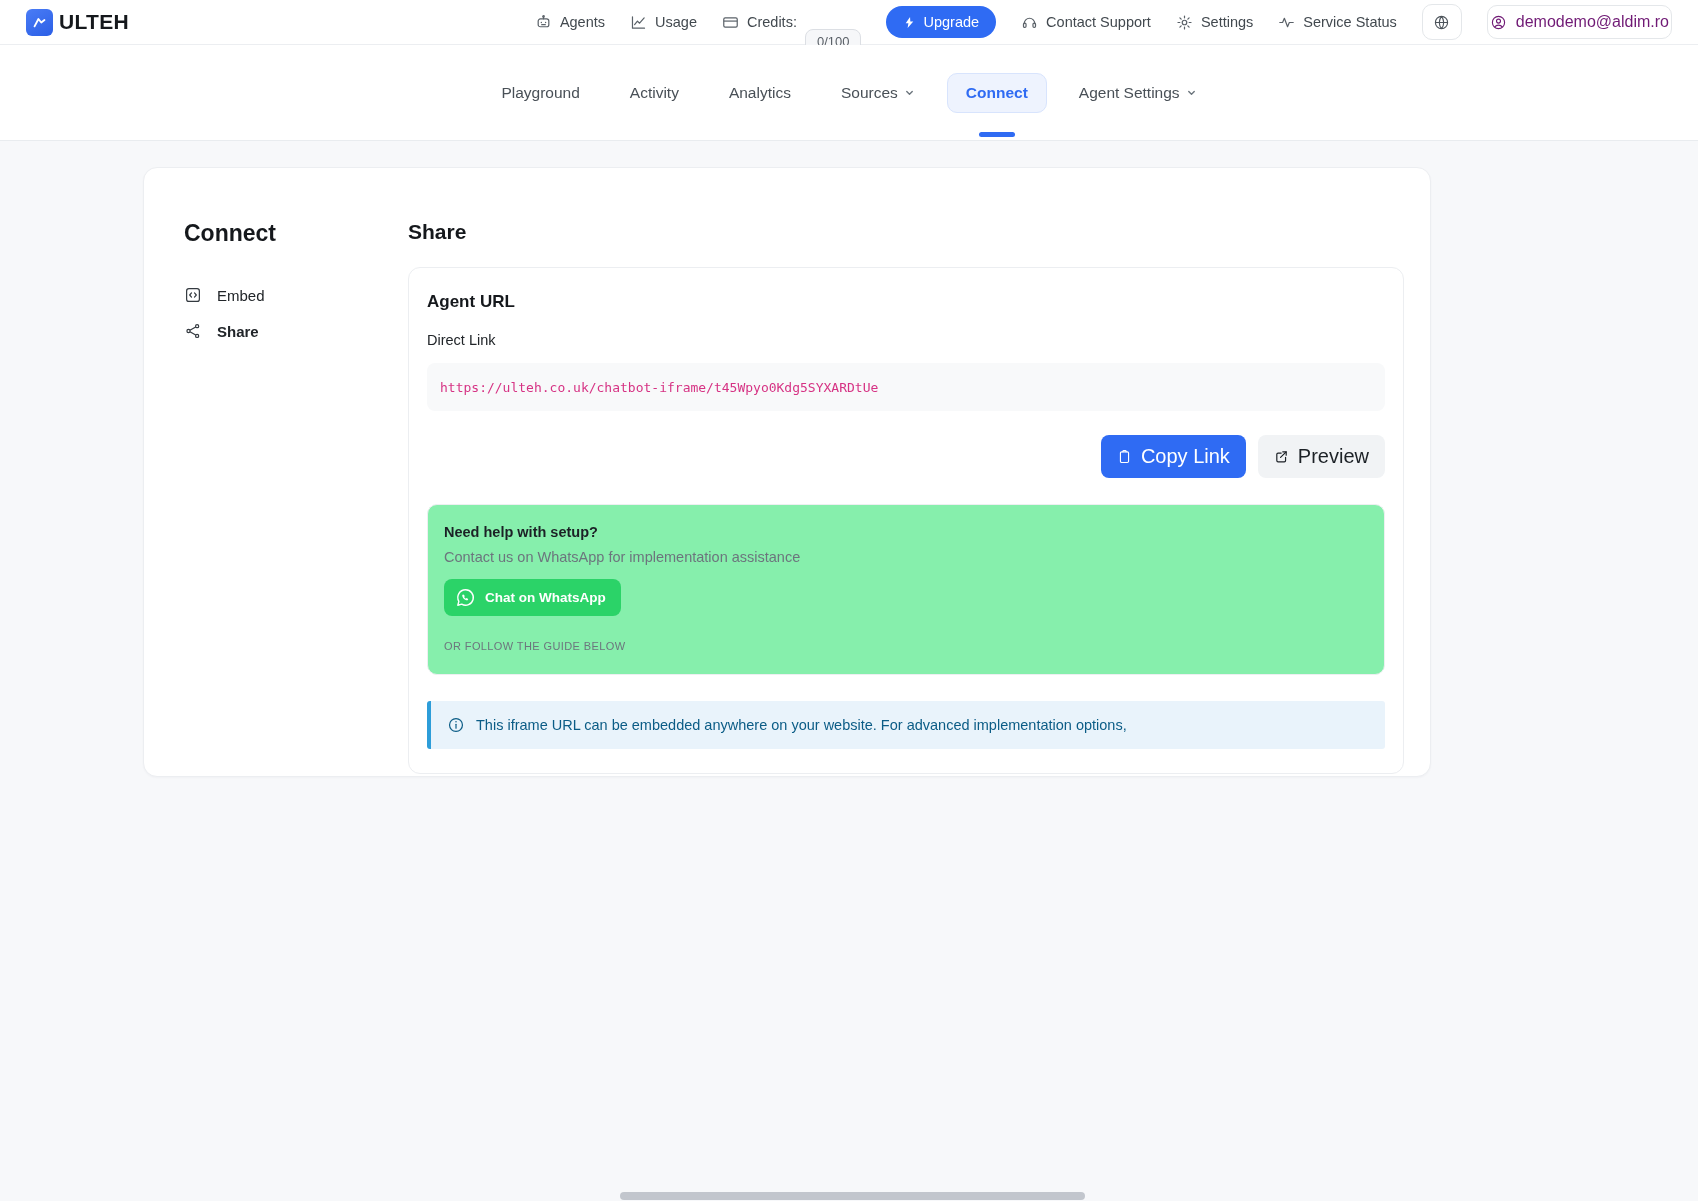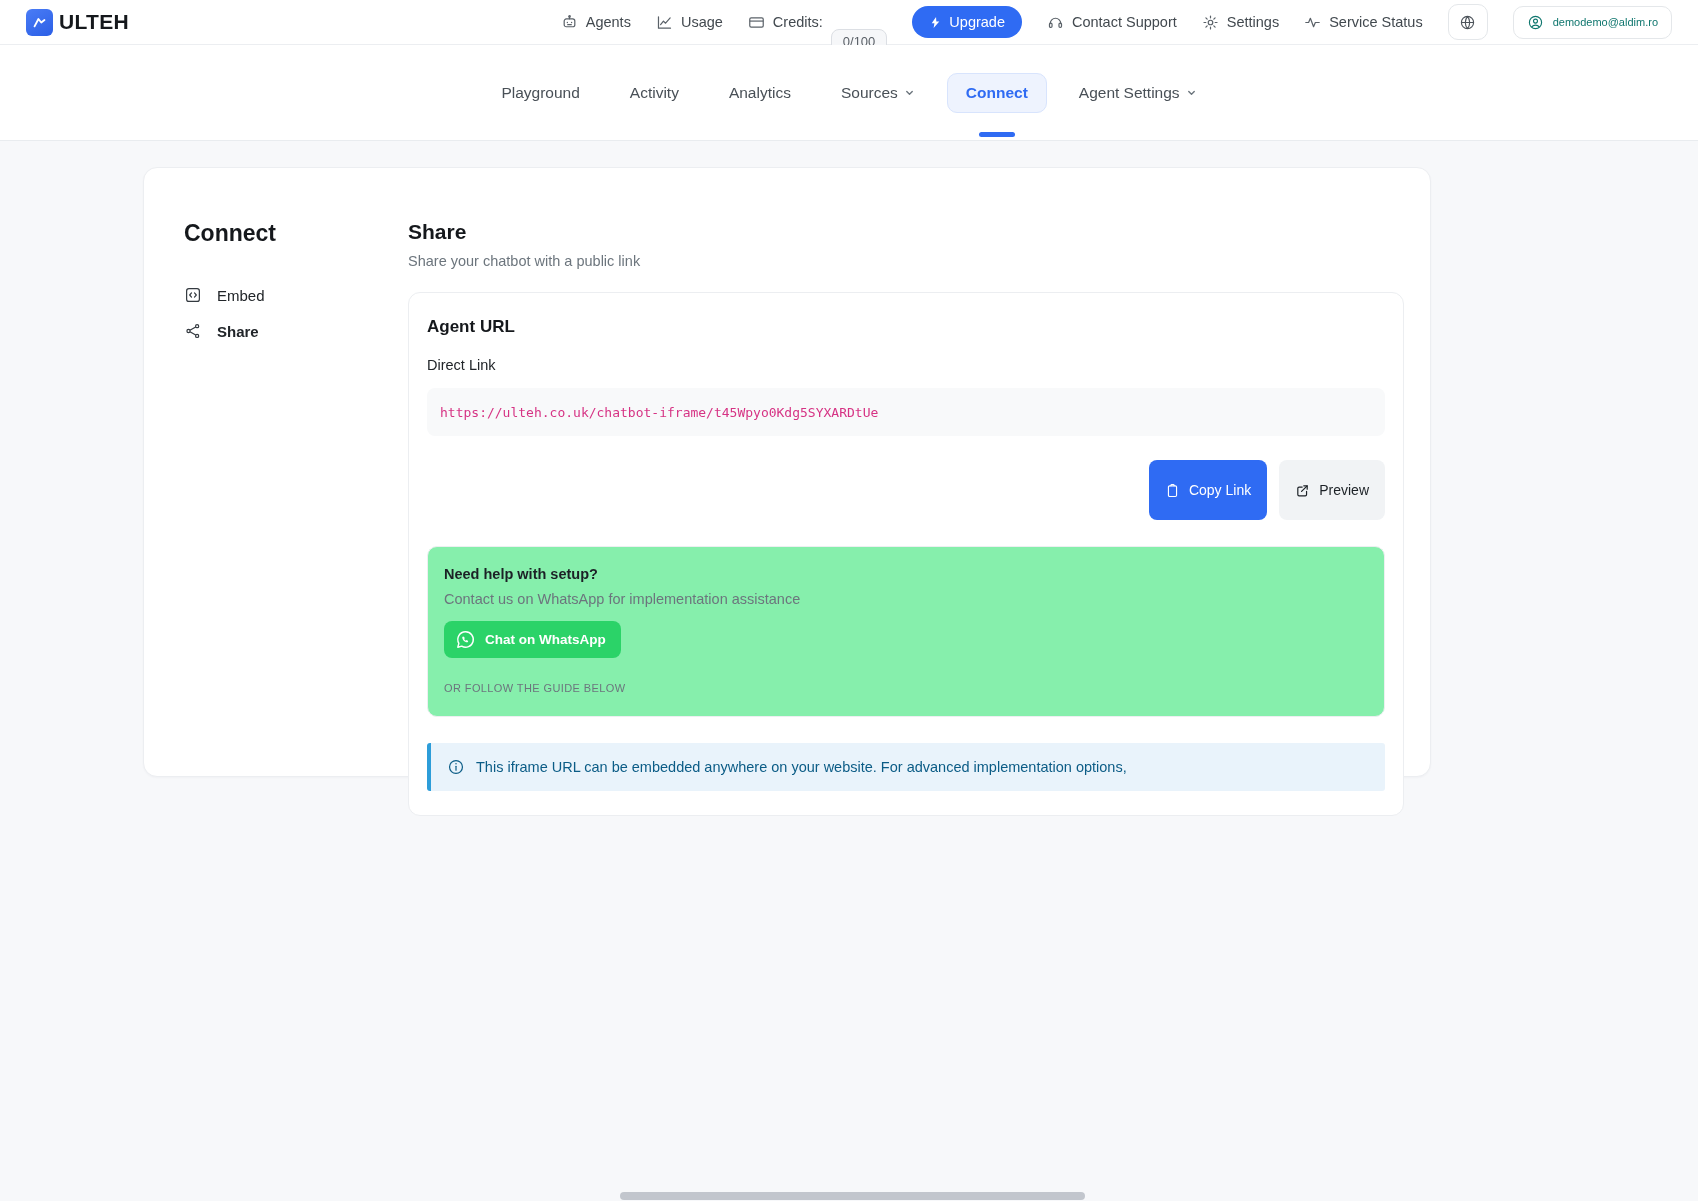--- a/index.html
+++ b/index.html
@@ -38,21 +38,21 @@
     display:flex; align-items:center; gap:7px; background:#2f6bf3; color:#fff;
     border:none; border-radius:17px; padding:8px 17px; font-size:14.5px;
     font-family:inherit; cursor:pointer;
   }
   .icon-btn {
     width:40px; height:36px; border:1px solid #e4e7ea; border-radius:10px; background:#fff;
     display:flex; align-items:center; justify-content:center; color:#4c535a; cursor:pointer;
   }
   .email-btn {
     display:flex; align-items:center; gap:9px; border:1px solid #e4e7ea; border-radius:10px;
-    background:#fff; padding:7px 13px; font-size:11px; color:#0f766e; font-family:inherit; cursor:pointer;
+    background:#fff; padding:7px 2px; font-size:16px; color:#701a75; font-family:inherit; cursor:pointer;
   }
 
   
   .tabstrip {
     height: 96px; background:#fff; border-bottom:1px solid #e9ecef;
     display:flex; align-items:center; justify-content:center; gap:14px;
     position:relative;
   }
   .tab {
     display:flex; align-items:center; gap:6px;
@@ -96,21 +96,21 @@
   .url-box {
     background:#f8f9fa; border-radius:8px; padding:15px 13px; cursor:text;
   }
   .url-text {
     font-family:"DejaVu Sans Mono", monospace; font-size:13px; color:#d63384;
     white-space:nowrap;
   }
   .btn-row { display:flex; justify-content:flex-end; gap:12px; margin:24px 0 26px; }
   .btn {
     display:flex; align-items:center; gap:9px; border:none; border-radius:8px;
-    padding:22px 16px; font-size:14px; font-family:inherit; cursor:pointer;text-align:right;
+    padding:10px 16px; font-size:20px; font-family:inherit; cursor:pointer;text-align:right;
   }
   .btn-primary { background:#2f6bf3; color:#fff; }
   .btn-light { background:#f1f3f5; color:#1c2126; }
 
   .help-box {
     background:#86efac; border:1px solid #edeff1; border-radius:10px;
     padding:19px 16px 22px;
   }
   .help-title { font-size:14.5px; font-weight:bold; color:#1c2126; }
   .help-sub { margin-top:9px; font-size:14.5px; color:#6c757d; }
@@ -264,21 +264,20 @@
           <circle cx="17.5" cy="5.5" r="2.1"></circle>
           <circle cx="17.5" cy="18.5" r="2.1"></circle>
           <path d="M7.9 11 15.6 6.6M7.9 13l7.7 4.4"></path>
         </svg>
       <span>Share</span>
     </div>
   </aside>
 
   <div class="maincol">
     <h1 class="main-title">Share</h1>
-    <p class="main-sub">Share your chatbot with a public link</p>
 
     <div class="inner-card">
       <h3 class="agenturl-title">Agent URL</h3>
       <div class="directlink-label">Direct Link</div>
 
       <div class="url-box">
         <span class="url-text">https://ulteh.co.uk/chatbot-iframe/t45Wpyo0Kdg5SYXARDtUe</span>
       </div>
 
       <div class="btn-row">

